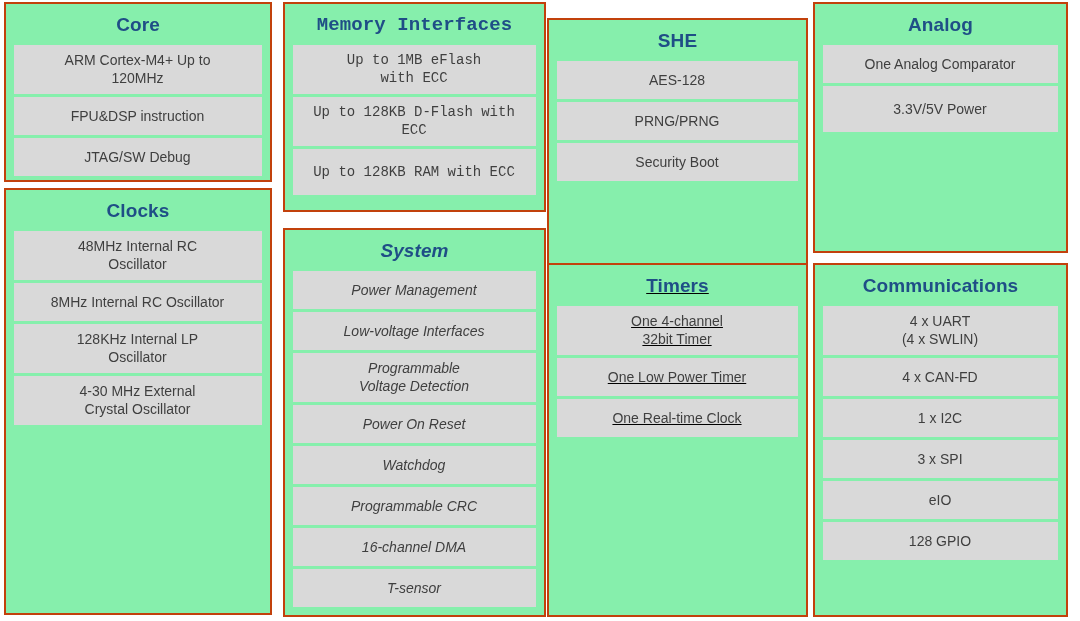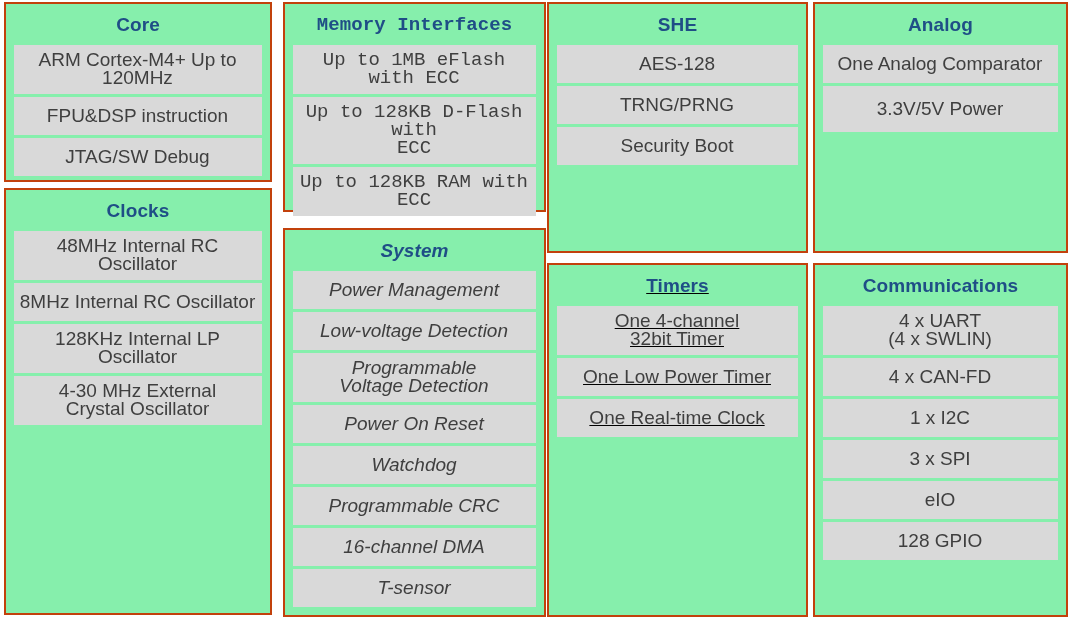--- a/index.html
+++ b/index.html
@@ -43,21 +43,21 @@
   }
 
   .items {
     padding: 0 8px 0 8px;
   }
 
   .item {
     box-sizing: border-box;
     background: #d9d9d9;
     color: #3f3f3f;
-    font-size: 19px;
+    font-size: 14px;
     line-height: 18px;
     text-align: center;
     margin-bottom: 3px;
     padding: 6px 4px 7px 3px;
     display: flex;
     align-items: center;
     justify-content: center;
     min-height: 38px;
     white-space: pre-line;
   }
@@ -66,21 +66,21 @@
     min-height: 46px;
   }
 
   
   #panel-core        { left: 4px;   top: 2px;    width: 268px; height: 180px; }
   #panel-clocks      { left: 4px;   top: 188px;  width: 268px; height: 427px; }
 
   #panel-memory      { left: 283px; top: 2px;    width: 263px; height: 210px; font-family: Liberation Mono, monospace; }
   #panel-system      { left: 283px; top: 228px;  width: 263px; height: 389px; font-style: italic; }
 
-  #panel-she         { left: 547px; top: 2px;    width: 261px; height: 251px; }
+  #panel-she         { left: 547px; top: 18px;    width: 261px; height: 251px; }
   #panel-timers      { left: 547px; top: 263px;  width: 261px; height: 354px; text-decoration: underline; }
 
   #panel-analog      { left: 813px; top: 2px;    width: 255px; height: 251px; }
   #panel-comms       { left: 813px; top: 263px;  width: 255px; height: 354px; }
 </style>
 </head>
 <body>
 
 <div id="diagram">
 
@@ -115,36 +115,36 @@
       <div class="item tall">Up to 128KB D-Flash with
 ECC</div>
       <div class="item tall">Up to 128KB RAM with ECC</div>
     </div>
   </section>
 
   <section class="panel" id="panel-system">
     <div class="panel-title">System</div>
     <div class="items">
       <div class="item">Power Management</div>
-      <div class="item">Low-voltage Detection</div>
+      <div class="item">Low-voltage Interfaces</div>
       <div class="item tall">Programmable
 Voltage Detection</div>
       <div class="item">Power On Reset</div>
       <div class="item">Watchdog</div>
       <div class="item">Programmable CRC</div>
       <div class="item">16-channel DMA</div>
       <div class="item">T-sensor</div>
     </div>
   </section>
 
   <section class="panel" id="panel-she">
     <div class="panel-title">SHE</div>
     <div class="items">
       <div class="item">AES-128</div>
-      <div class="item">TRNG/PRNG</div>
+      <div class="item">PRNG/PRNG</div>
       <div class="item">Security Boot</div>
     </div>
   </section>
 
   <section class="panel" id="panel-timers">
     <div class="panel-title">Timers</div>
     <div class="items">
       <div class="item tall">One 4-channel
 32bit Timer</div>
       <div class="item">One Low Power Timer</div>

